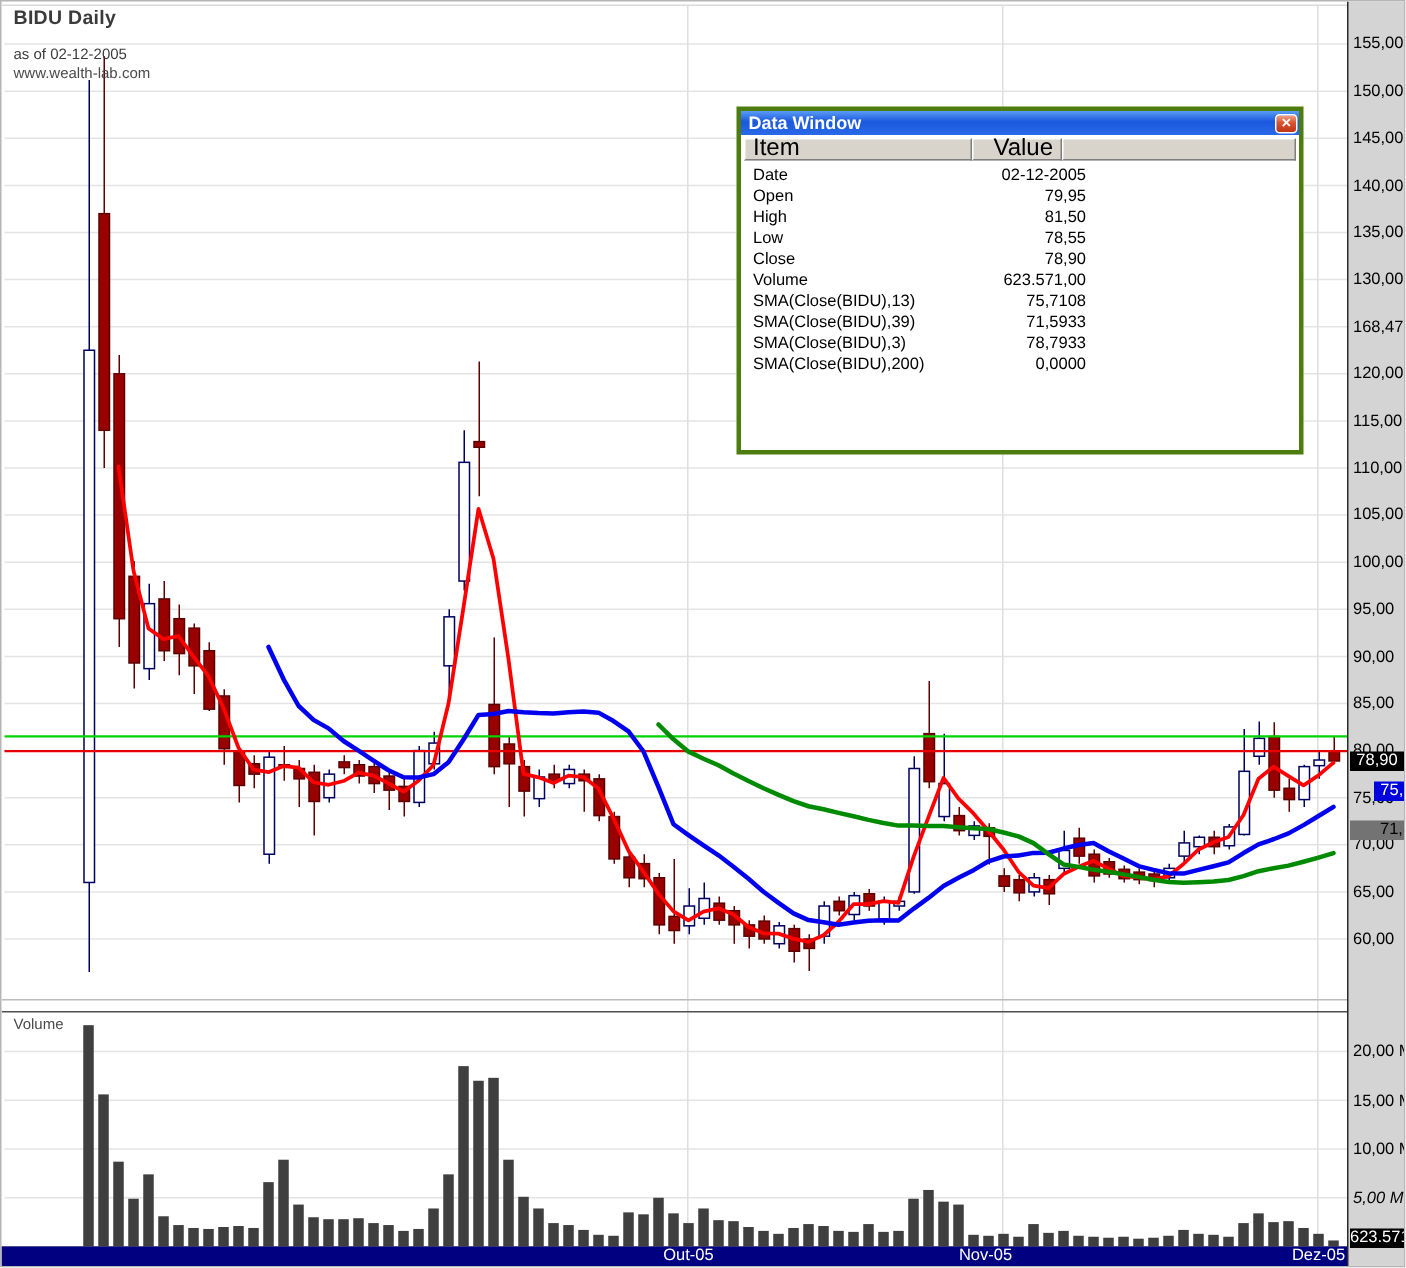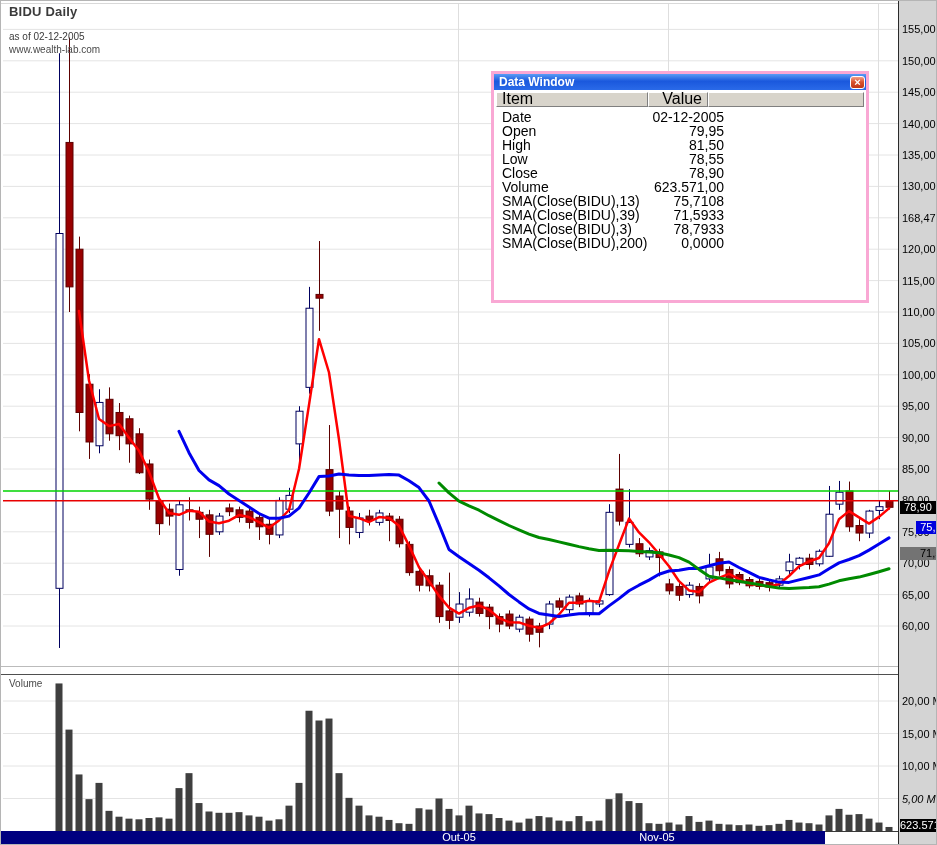--- a/index.html
+++ b/index.html
@@ -15,40 +15,40 @@
   .vol-label{position:absolute;left:8px;top:677px;z-index:3;font-size:10px;color:#4a4a4a;}
   .axis{position:absolute;left:897px;top:0;width:40px;height:845px;background:#d4d4d4;
         border-left:1px solid #2a2a2a;z-index:5;}
   .tick{position:absolute;left:3px;font-size:11px;color:#000;white-space:nowrap;line-height:13px;}
   .badge{position:absolute;left:1px;width:36px;height:13px;font-size:11px;text-align:center;
          line-height:13px;z-index:6;}
   .b-close{background:#000000;color:#ffffff;}
   .b-sma13{background:#0000dd;color:#ffffff;}
   .b-sma39{background:#737373;color:#000000;padding-left:20px;}
   .b-vol{background:#000000;color:#ffffff;top:818px;}
-  .datebar{position:absolute;left:0;top:830px;width:824px;height:13px;background:#000080;z-index:4;}
+  .datebar{position:absolute;left:0;top:830px;width:898px;height:13px;background:#000080;z-index:4;}
   .mlab{position:absolute;top:0;width:40px;color:#ffffff;font-size:11px;line-height:13px;text-align:center;}
   
   .dw{position:absolute;left:490px;top:70px;width:378px;height:232px;z-index:10;
-      background:#ffffff;border:3px solid #f9a8d4;}
+      background:#ffffff;border:3px solid #4d7c0f;}
   .dw-title{height:16px;background:linear-gradient(180deg,#5a9cf5 0%,#1a58dd 45%,#2a6ae8 100%);
             color:#fff;font-weight:bold;font-size:12px;display:flex;justify-content:space-between;
             align-items:center;padding:0 1px 0 5px;cursor:default;}
   .dw-close{width:15px;height:13px;background:linear-gradient(180deg,#f5a088 0%,#d9532f 45%,#c03517 100%);
             border:1px solid #ffffff;border-radius:3px;color:#fff;font-size:11px;line-height:10px;
             text-align:center;font-weight:bold;cursor:pointer;}
   .dw-body{position:absolute;left:2px;right:2px;top:18px;bottom:2px;background:#fff;overflow:hidden;}
   .dw-head{display:flex;height:15px;}
   .dw-h{background:#d8d4cb;border:1px solid;border-color:#ffffff #7f7f7f #7f7f7f #ffffff;
         font-size:16px;padding:0 5px;line-height:12px;color:#000;}
   .dw-h-item{width:152px;}
   .dw-h-value{width:60px;text-align:right;}
   .dw-h-rest{flex:1;}
   .dw-rows{margin-top:3px;}
-  .dw-row{display:flex;height:14px;font-size:14px;line-height:14px;color:#000;}
+  .dw-row{display:flex;height:14px;font-size:11px;line-height:14px;color:#000;}
   .dw-item{width:152px;padding-left:6px;}
   .dw-value{width:76px;text-align:right;}
 </style>
 </head>
 <body>
 
 <div class="screen">
   <div class="topline"></div>
 
   <svg id="chart" width="937" height="845">

